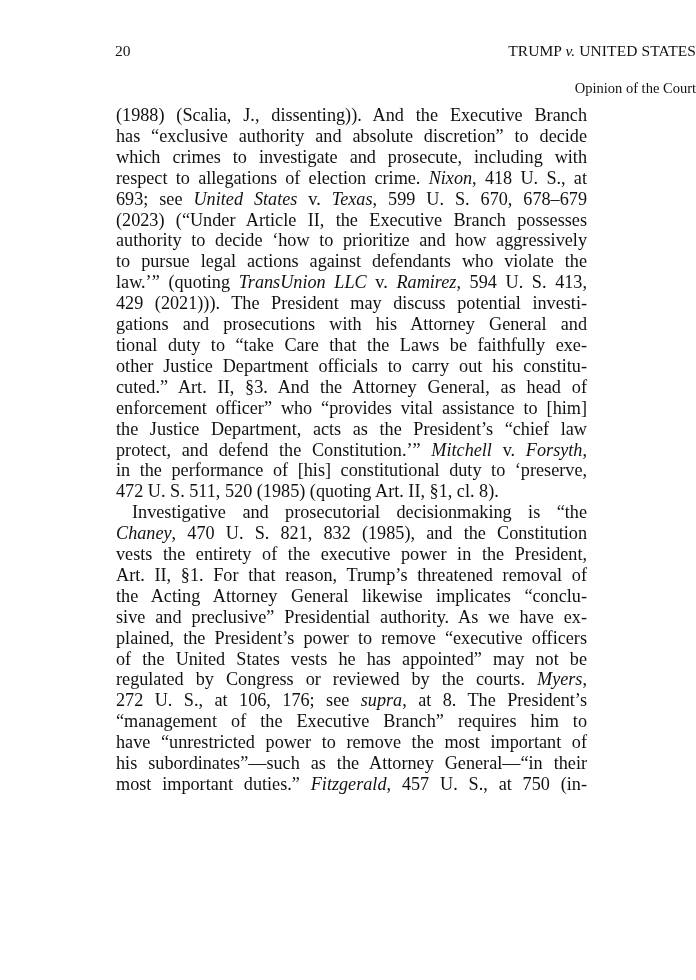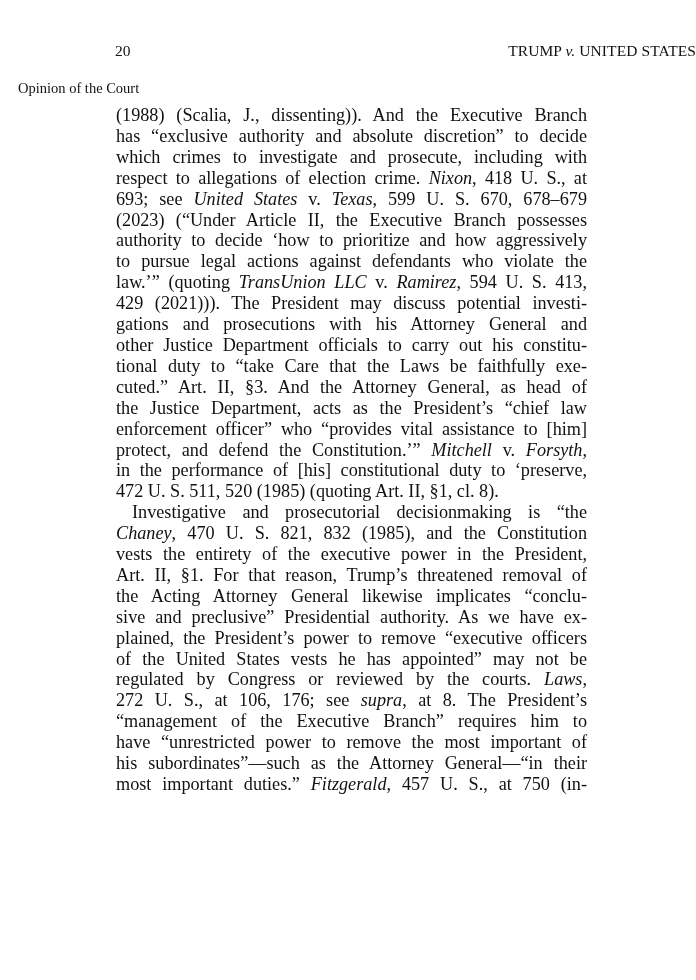--- a/index.html
+++ b/index.html
@@ -2,21 +2,21 @@
 <html><head>
 <meta charset="utf-8">
 <style>
   html, body { margin: 0; padding: 0; background: #ffffff; }
   body { width: 696px; height: 980px; position: relative; overflow: hidden;
          font-family: "Liberation Serif", "DejaVu Serif", serif; color: #111111; }
   .page { position: absolute; left: 0; top: 0; width: 696px; height: 734px; }
   .page-number { position: absolute; left: 115px; top: 42px; font-size: 15.5px; }
   .running-head { position: absolute; left: 0; right: 0; top: 42px; text-align: right; font-size: 15.5px; letter-spacing: 0.1px; padding-left: 4px; }
   .running-head i { font-style: italic; }
-  .subhead { position: absolute; left: 0; right: 0; top: 80px; text-align: left; font-size: 14.5px; padding-left: 18px; }
+  .subhead { position: absolute; left: 0; right: 0; top: 80px; text-align: right; font-size: 14.5px; }
   .body { position: absolute; left: 116px; top: 105px; width: 471px; font-size: 18.2px; line-height: 20.9px; }
   .line { display: block; white-space: nowrap; text-align-last: justify; text-align: justify; }
   .line.last { text-align-last: left; }
   .line.indent { padding-left: 16px; }
   i { font-style: italic; }
 </style>
 </head>
 <body>
 
 <div class="page">
@@ -29,39 +29,39 @@
         <span class="line"><span>has “exclusive authority and absolute discretion” to decide</span></span>
         <span class="line"><span>which crimes to investigate and prosecute, including with</span></span>
         <span class="line"><span>respect to allegations of election crime.  </span><i>Nixon</i><span>, 418 U. S., at</span></span>
         <span class="line"><span>693; see </span><i>United States</i><span> v. </span><i>Texas</i><span>, 599 U. S. 670, 678–679</span></span>
         <span class="line"><span>(2023) (“Under Article II, the Executive Branch possesses</span></span>
         <span class="line"><span>authority to decide ‘how to prioritize and how aggressively</span></span>
         <span class="line"><span>to pursue legal actions against defendants who violate the</span></span>
         <span class="line"><span>law.’” (quoting </span><i>TransUnion LLC</i><span> v. </span><i>Ramirez</i><span>, 594 U. S. 413,</span></span>
         <span class="line"><span>429 (2021))).  The President may discuss potential investi-</span></span>
         <span class="line"><span>gations and prosecutions with his Attorney General and</span></span>
+        <span class="line"><span>tional duty to “take Care that the Laws be faithfully exe-</span></span>
         <span class="line"><span>other Justice Department officials to carry out his constitu-</span></span>
-        <span class="line"><span>tional duty to “take Care that the Laws be faithfully exe-</span></span>
         <span class="line"><span>cuted.”  Art. II, §3.  And the Attorney General, as head of</span></span>
+        <span class="line"><span>enforcement officer” who “provides vital assistance to [him]</span></span>
         <span class="line"><span>the Justice Department, acts as the President’s “chief law</span></span>
-        <span class="line"><span>enforcement officer” who “provides vital assistance to [him]</span></span>
         <span class="line"><span>protect, and defend the Constitution.’”  </span><i>Mitchell</i><span> v. </span><i>Forsyth</i><span>,</span></span>
         <span class="line"><span>in the performance of [his] constitutional duty to ‘preserve,</span></span>
         <span class="line last"><span>472 U. S. 511, 520 (1985) (quoting Art. II, §1, cl. 8).</span></span>
       </div>
       <div>
         <span class="line indent"><span>Investigative and prosecutorial decisionmaking is “the</span></span>
         <span class="line"><i>Chaney</i><span>, 470 U. S. 821, 832 (1985), and the Constitution</span></span>
         <span class="line"><span>vests the entirety of the executive power in the President,</span></span>
         <span class="line"><span>Art. II, §1.  For that reason, Trump’s threatened removal of</span></span>
         <span class="line"><span>the Acting Attorney General likewise implicates “conclu-</span></span>
         <span class="line"><span>sive and preclusive” Presidential authority.  As we have ex-</span></span>
         <span class="line"><span>plained, the President’s power to remove “executive officers</span></span>
         <span class="line"><span>of the United States vests he has appointed” may not be</span></span>
-        <span class="line"><span>regulated by Congress or reviewed by the courts.  </span><i>Laws</i><span>,</span></span>
+        <span class="line"><span>regulated by Congress or reviewed by the courts.  </span><i>Myers</i><span>,</span></span>
         <span class="line"><span>272 U. S., at 106, 176; see </span><i>supra</i><span>, at 8.  The President’s</span></span>
         <span class="line"><span>“management of the Executive Branch” requires him to</span></span>
         <span class="line"><span>have “unrestricted power to remove the most important of</span></span>
         <span class="line"><span>his subordinates”—such as the Attorney General—“in their</span></span>
         <span class="line"><span>most important duties.”  </span><i>Fitzgerald</i><span>, 457 U. S., at 750 (in-</span></span>
       </div>
     </div>
 </div>
 
 </body></html>

